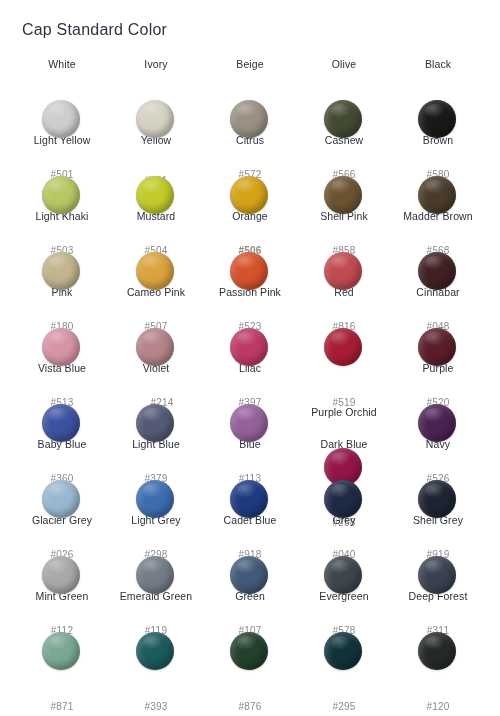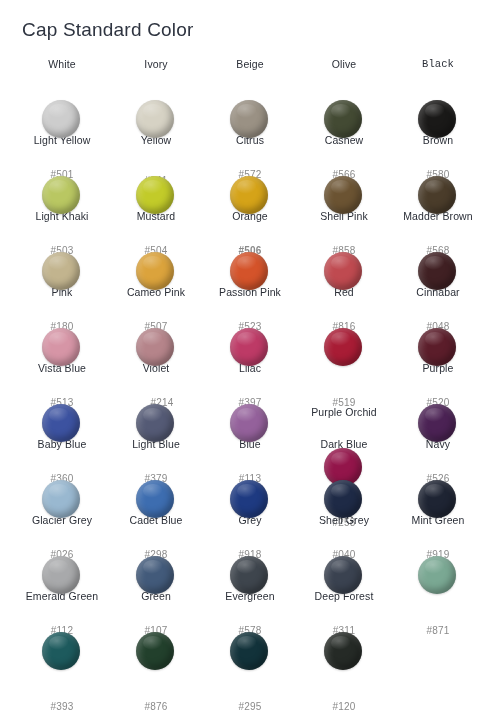--- a/index.html
+++ b/index.html
@@ -17,21 +17,21 @@
     position: relative;
     width: 500px;
     height: 716px;
     background: #ffffff;
     box-sizing: border-box;
   }
   #page-title {
     position: absolute;
     left: 22px;
     top: 18px;
-    font-size: 19px;
+    font-size: 16px;
     font-weight: 400;
     color: #2e3440;
     letter-spacing: 0.2px;
     line-height: 24px;
     white-space: nowrap;
   }
   #swatch-grid {
     position: absolute;
     left: 0;
     top: 58px;
@@ -128,21 +128,21 @@
         <div class="swatch-code" style="color: rgb(138, 138, 138);">#572</div>
       </div>
       <div class="swatch-cell">
         <div class="swatch-label" style="color: rgb(43, 47, 56);">Olive</div>
         <div class="swatch-disc-wrap">
           <div class="swatch-disc" style="background-color: rgb(67, 74, 51);"></div>
         </div>
         <div class="swatch-code" style="color: rgb(138, 138, 138);">#566</div>
       </div>
       <div class="swatch-cell">
-        <div class="swatch-label" style="color: rgb(43, 47, 56); font-family: Liberation Mono, monospace;">Black</div>
+        <div class="swatch-label" style="color: rgb(43, 47, 56);">Black</div>
         <div class="swatch-disc-wrap">
           <div class="swatch-disc" style="background-color: rgb(26, 25, 24);"></div>
         </div>
         <div class="swatch-code" style="color: rgb(138, 138, 138);">#580</div>
       </div>
       <div class="swatch-cell">
         <div class="swatch-label" style="color: rgb(43, 47, 56);">Light Yellow</div>
         <div class="swatch-disc-wrap">
           <div class="swatch-disc" style="background-color: rgb(185, 199, 98);"></div>
         </div>
@@ -317,20 +317,27 @@
         <div class="swatch-code" style="color: rgb(138, 138, 138);">#919</div>
       </div>
       <div class="swatch-cell">
         <div class="swatch-label" style="color: rgb(43, 47, 56);">Glacier Grey</div>
         <div class="swatch-disc-wrap">
           <div class="swatch-disc" style="background-color: rgb(168, 169, 171);"></div>
         </div>
         <div class="swatch-code" style="color: rgb(138, 138, 138);">#112</div>
       </div>
       <div class="swatch-cell">
+        <div class="swatch-label" style="color: rgb(43, 47, 56);">Light Grey</div>
+        <div class="swatch-disc-wrap">
+          <div class="swatch-disc" style="background-color: rgb(115, 124, 136);"></div>
+        </div>
+        <div class="swatch-code" style="color: rgb(138, 138, 138);">#119</div>
+      </div>
+      <div class="swatch-cell">
         <div class="swatch-label" style="color: rgb(43, 47, 56);">Cadet Blue</div>
         <div class="swatch-disc-wrap">
           <div class="swatch-disc" style="background-color: rgb(66, 90, 122);"></div>
         </div>
         <div class="swatch-code" style="color: rgb(138, 138, 138);">#107</div>
       </div>
       <div class="swatch-cell">
         <div class="swatch-label" style="color: rgb(43, 47, 56);">Grey</div>
         <div class="swatch-disc-wrap">
           <div class="swatch-disc" style="background-color: rgb(62, 69, 77);"></div>

